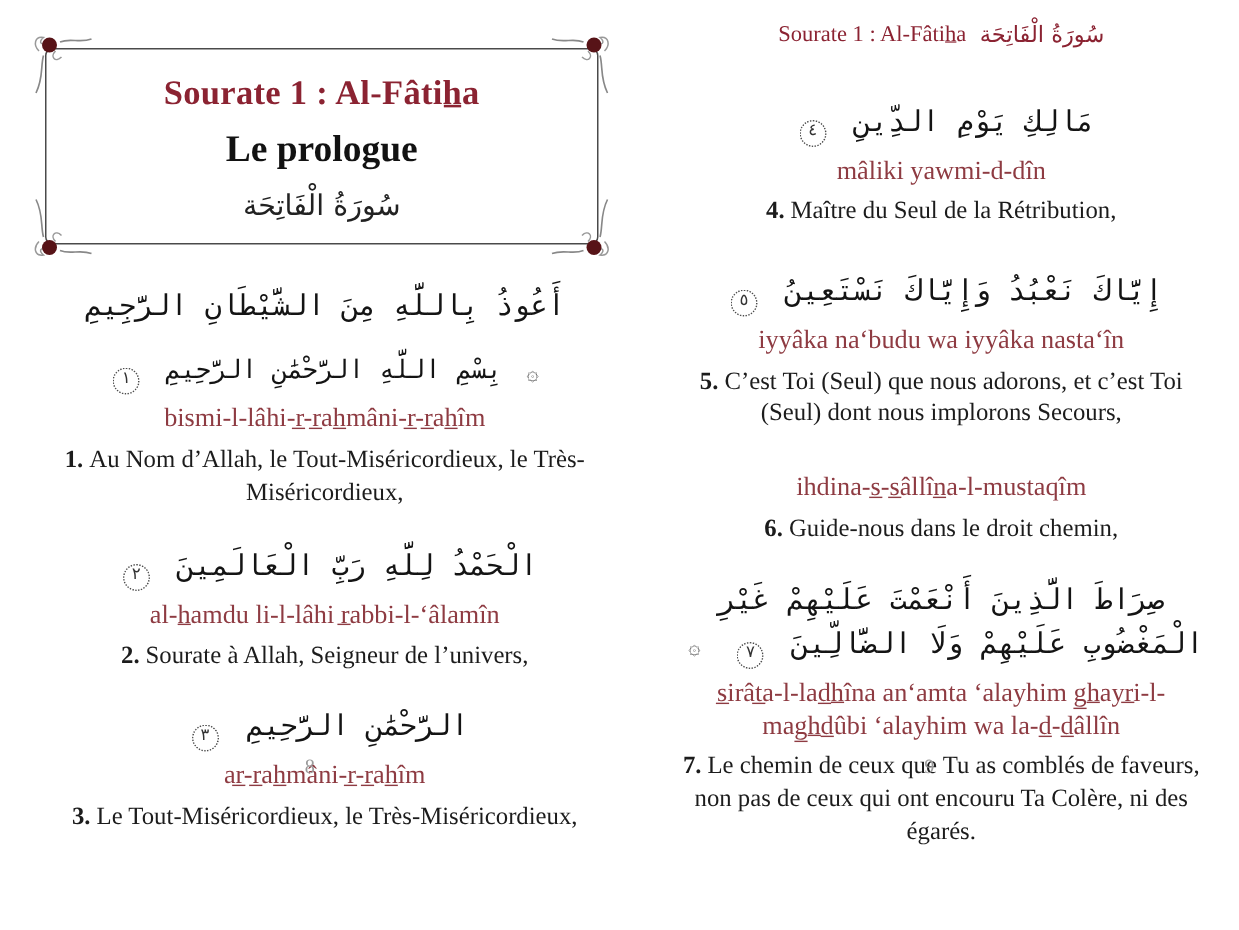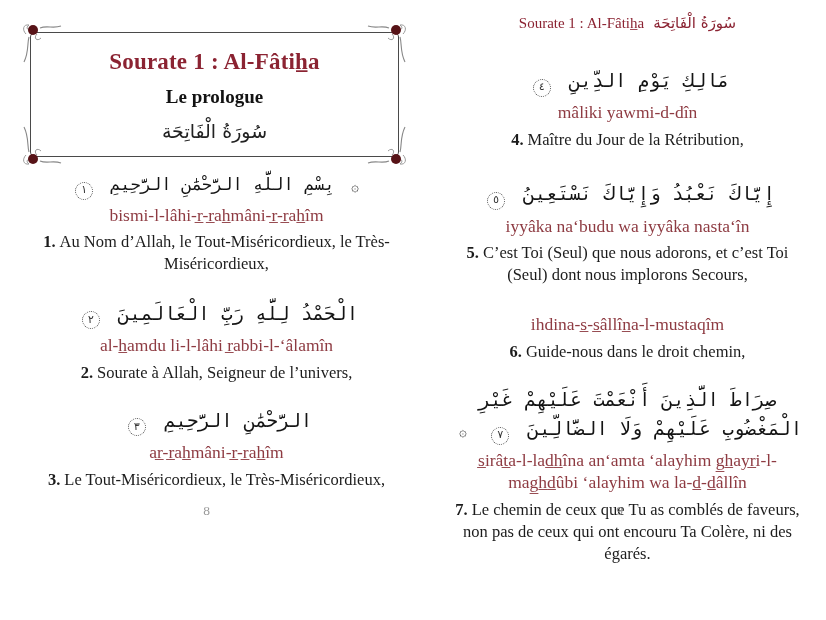--- a/index.html
+++ b/index.html
@@ -21,21 +21,21 @@
   
   .title-box{
     position:relative;
     border:1.4px solid var(--border);
     border-radius:5px;
     text-align:center;
     padding:16px 12px 14px;
     margin:0 4px 0 0;
   }
   .title-box .title{color:var(--title-red);font-size:23px;font-weight:bold;letter-spacing:.2px;}
-  .title-box .subtitle{font-size:19px;font-weight:bold;margin-top:11px;color:#121212;}
+  .title-box .subtitle{font-size:25px;font-weight:bold;margin-top:11px;color:#121212;}
   .title-box .arabic-title{font-family:"DejaVu Sans",sans-serif;font-size:19px;margin-top:12px;color:#222;}
   .corner{position:absolute;width:42px;height:42px;pointer-events:none;}
   .corner.tl{top:-12px;left:-11px;}
   .corner.tr{top:-12px;right:-11px;transform:scaleX(-1);}
   .corner.br{bottom:-12px;right:-11px;transform:scale(-1,-1);}
   .corner.bl{bottom:-12px;left:-11px;transform:scaleY(-1);}
 
   
   .arabic-line{
     direction:rtl;
@@ -141,20 +141,23 @@
           <path d="M6 13 C2 9 3 3 9 4 C5 7 8 10 11 7" stroke="#999" stroke-width="1" fill="none"></path>
           <path d="M17 13 C13 17 17 21 21 17" stroke="#999" stroke-width="1" fill="none"></path>
           <circle cx="13" cy="9" r="5" fill="var(--ornament-red)"></circle>
         </svg>
       </span>
       <div class="title">Sourate 1 : Al-Fâtih̲a</div>
       <div class="subtitle">Le prologue</div>
       <div class="arabic-title">سُورَةُ الْفَاتِحَة</div>
     </div>
 
+    <div class="arabic-line mt-istiadha">
+      <span>أَعُوذُ بِاللَّهِ مِنَ الشَّيْطَانِ الرَّجِيمِ</span>
+    </div>
 
     <div class="verse-block mt-bismillah">
       <div class="arabic-line small">
         <span class="surah-ornament">۞</span>
         <span>بِسْمِ اللَّهِ الرَّحْمَٰنِ الرَّحِيمِ</span>
         <span class="ayah-circle">١</span>
       </div>
       <div class="translit">bismi-l-lâhi-r̲-r̲ah̲mâni-r̲-r̲ah̲îm</div>
       <div class="translation">
         <span class="v-num">1.</span><span>Au Nom d’Allah, le Tout-Miséricordieux, le Très-Miséricordieux,</span>
@@ -193,21 +196,21 @@
       <span class="rh-arabic">سُورَةُ الْفَاتِحَة</span>
     </div>
 
     <div class="verse-block mt-v4">
       <div class="arabic-line">
         <span>مَالِكِ يَوْمِ الدِّينِ</span>
         <span class="ayah-circle">٤</span>
       </div>
       <div class="translit">mâliki yawmi-d-dîn</div>
       <div class="translation">
-        <span class="v-num">4.</span><span>Maître du Jour de la Rétribution,</span>
+        <span class="v-num">4.</span><span>Maître du Seul de la Rétribution,</span>
       </div>
     </div>
 
     <div class="verse-block mt-v5">
       <div class="arabic-line">
         <span>إِيَّاكَ نَعْبُدُ وَإِيَّاكَ نَسْتَعِينُ</span>
         <span class="ayah-circle">٥</span>
       </div>
       <div class="translit">iyyâka na‘budu wa iyyâka nasta‘în</div>
       <div class="translation">

